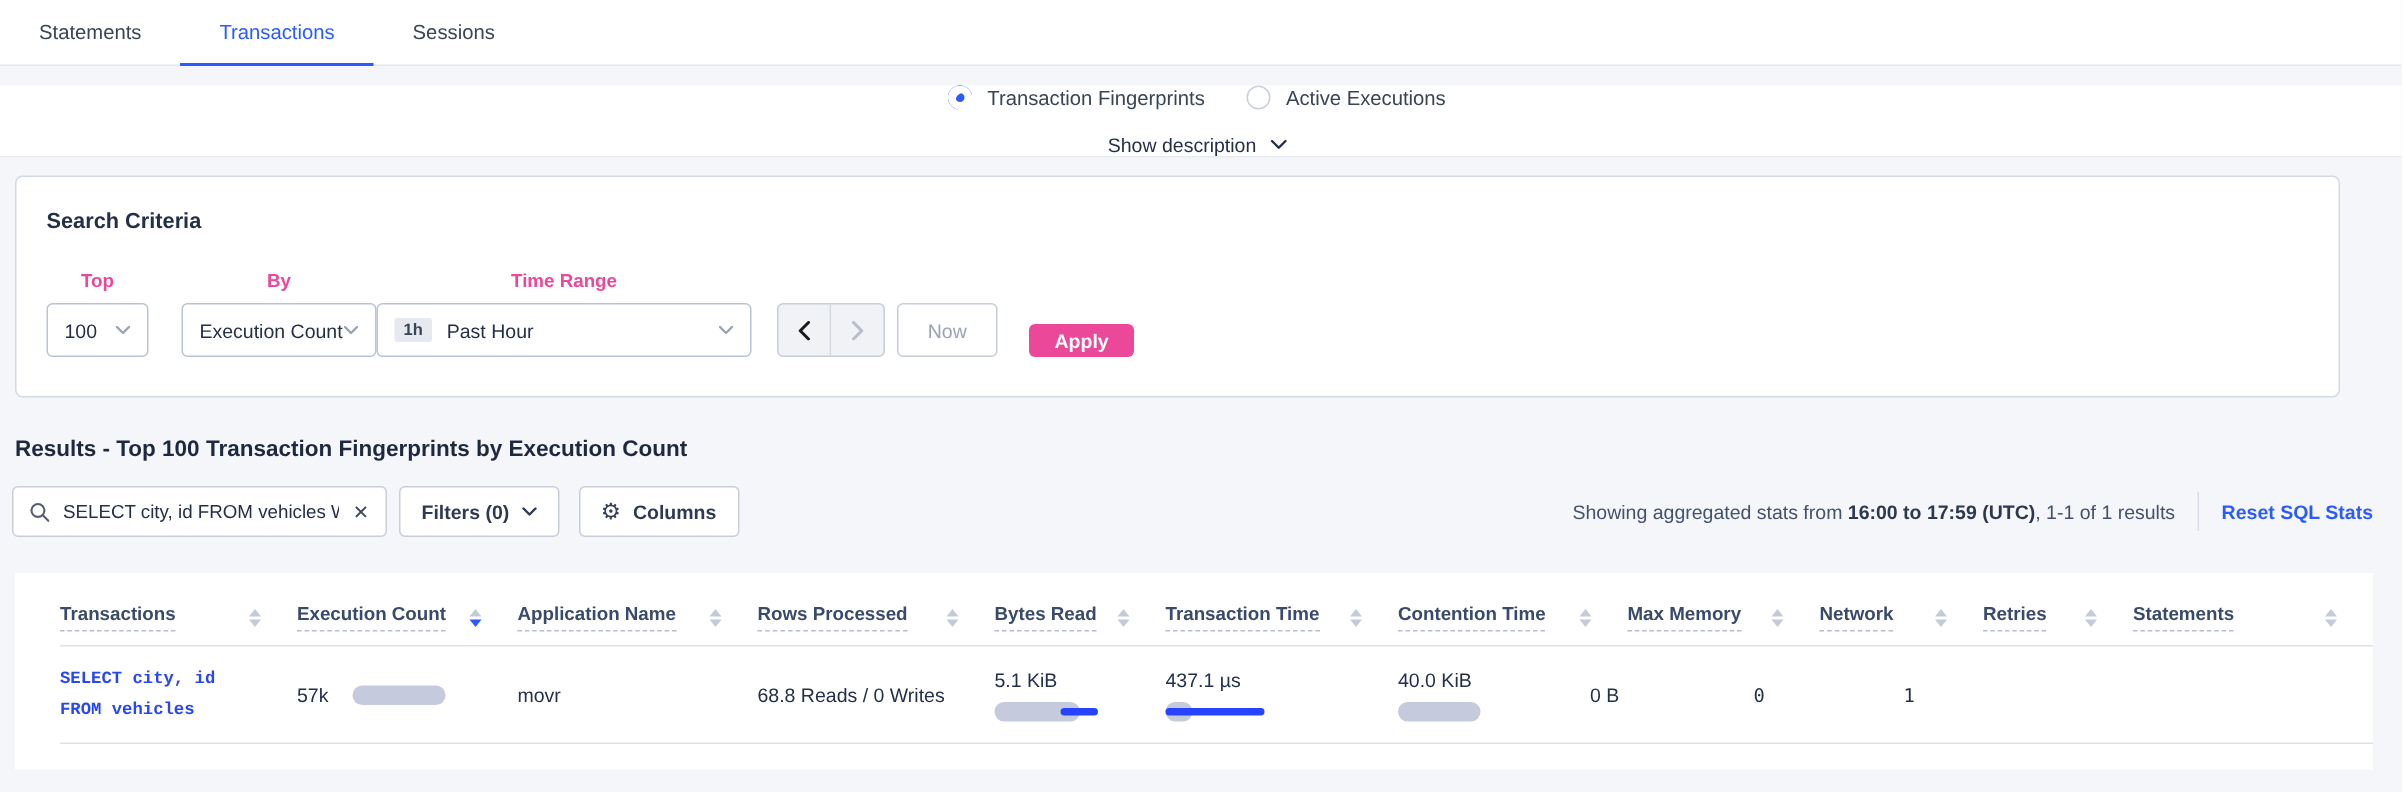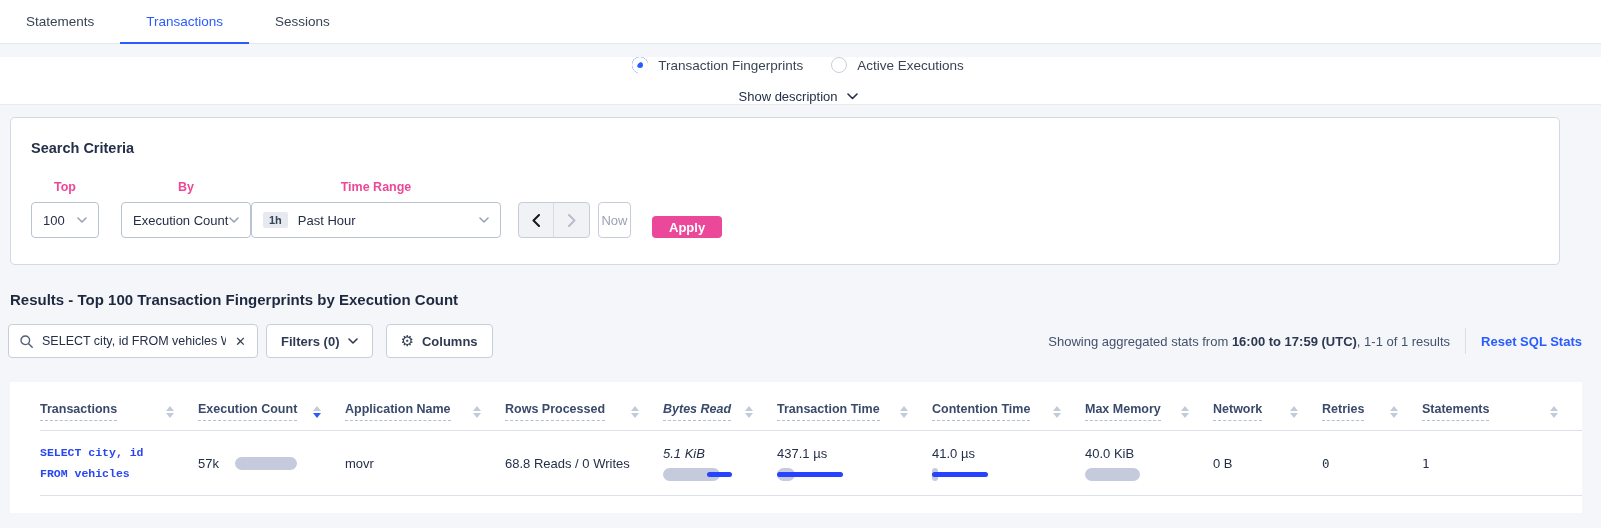--- a/index.html
+++ b/index.html
@@ -35,21 +35,21 @@
                align-items:center; padding:0 11px; font-size:13px; color:#242f48; cursor:pointer; }
   .selectbox .grow { flex:1; }
   .w-top { width:68px; } .w-by { width:130px; } .w-time { width:250px; }
   .ml22 { margin-left:22px; } .ml20 { }
   .badge-1h { background:#e6e9f0; border-radius:2px; padding:2px 6px; font-size:11px; font-weight:bold;
               color:#394455; margin-right:10px; }
   .arrows { display:flex; height:36px; border:1px solid #c6cdd9; border-radius:4px; overflow:hidden;
             background:#f0f2f5; margin-left:17px; }
   .arrow-btn { width:35px; display:flex; align-items:center; justify-content:center; cursor:pointer; }
   .arrow-btn.first { border-right:1px solid #d6dae2; }
-  .now-btn { height:36px; width:33px; margin-left:8px; border:1px solid #c6cdd9; border-radius:4px;
+  .now-btn { height:36px; width:67px; margin-left:8px; border:1px solid #c6cdd9; border-radius:4px;
              background:#fff; color:#9aa3b4; font-size:13px; display:flex; align-items:center; justify-content:center; }
   .apply-btn { height:22px; margin-left:21px; padding:0 17px; background:#ec4899; border:none; border-radius:4px;
                color:#fff; font-weight:bold; font-size:13px; display:flex; align-items:center; cursor:pointer; }
 
   
   .results-heading { margin:26px 0 0 10px; font-size:15px; font-weight:bold; color:#1e2940; }
   .toolbar { display:flex; align-items:center; margin:16px 19px 0 8px; }
   .searchbox { width:250px; height:34px; border:1px solid #c7cdd9; border-radius:4px; background:#fff;
                display:flex; align-items:center; padding:0 11px; gap:9px; }
   .searchbox input { border:none; outline:none; flex:1; min-width:0; font-size:12.5px; color:#242f48;
@@ -71,21 +71,21 @@
   .hlabel { font-size:12.5px; font-weight:bold; color:#3a4a6b; border-bottom:1px dashed #b6bed0;
             padding-bottom:4px; white-space:nowrap; }
   .sorter { display:flex; flex-direction:column; gap:2px; align-items:center; cursor:pointer; }
   .tri-up { width:0; height:0; border-left:4px solid transparent; border-right:4px solid transparent;
             border-bottom:5px solid #c3cad8; }
   .tri-down { width:0; height:0; border-left:4px solid transparent; border-right:4px solid transparent;
               border-top:5px solid #c3cad8; }
   .tri-down.active { border-top-color:#2a5bff; }
   .trow { display:flex; align-items:center; height:65px; border-bottom:1px solid #dde1ea; }
   .tcell { padding-right:24px; font-size:13px; color:#242f48; white-space:nowrap; }
-  .c1{width:158px;} .c2{width:147px;} .c3{width:160px;} .c4{width:158px;} .c5{width:114px;font-style:italic;}
+  .c1{width:158px;} .c2{width:147px;} .c3{width:160px;} .c4{width:158px;} .c5{width:114px;}
   .c6{width:155px;} .c7{width:153px;} .c8{width:128px;} .c9{width:109px;} .c10{width:100px;} .c11{width:160px;}
   .sql { font-family:"Liberation Mono", monospace; font-size:11.5px; font-weight:bold; color:#2947f0;
          line-height:21px; cursor:pointer; }
   .exec-cell { display:flex; align-items:center; gap:16px; }
   .graybar { height:13px; background:#c5cbdc; border-radius:7px; }
   .bar-cell { display:flex; flex-direction:column; gap:7px; }
   .barwrap { position:relative; height:13px; width:100px; }
   .barwrap .graybar { position:absolute; left:0; top:0; }
   .blueline { position:absolute; height:5px; top:4px; background:#2743ff; border-radius:2.5px; }
   .mono { font-family:"DejaVu Sans Mono", monospace; font-size:12.5px; color:#242f48; }
@@ -305,29 +305,20 @@
     </div>
     <div class="tcell c6">
       <div class="bar-cell">
         <span>437.1 µs</span>
         <span class="barwrap">
             <span class="graybar" style="width: 18px;"></span>
             <span class="blueline" style="left: 0px; width: 66px;"></span>
           </span>
       </div>
     </div>
-    <div class="tcell c7">
-      <div class="bar-cell">
-        <span>41.0 µs</span>
-        <span class="barwrap">
-            <span class="graybar" style="width: 6px;"></span>
-            <span class="blueline" style="left: 0px; width: 56px;"></span>
-          </span>
-      </div>
-    </div>
     <div class="tcell c8">
       <div class="bar-cell">
         <span>40.0 KiB</span>
         <span class="barwrap">
             <span class="graybar" style="width: 55px;"></span>
           </span>
       </div>
     </div>
     <div class="tcell c9">0 B</div>
     <div class="tcell c10 mono">0</div>

